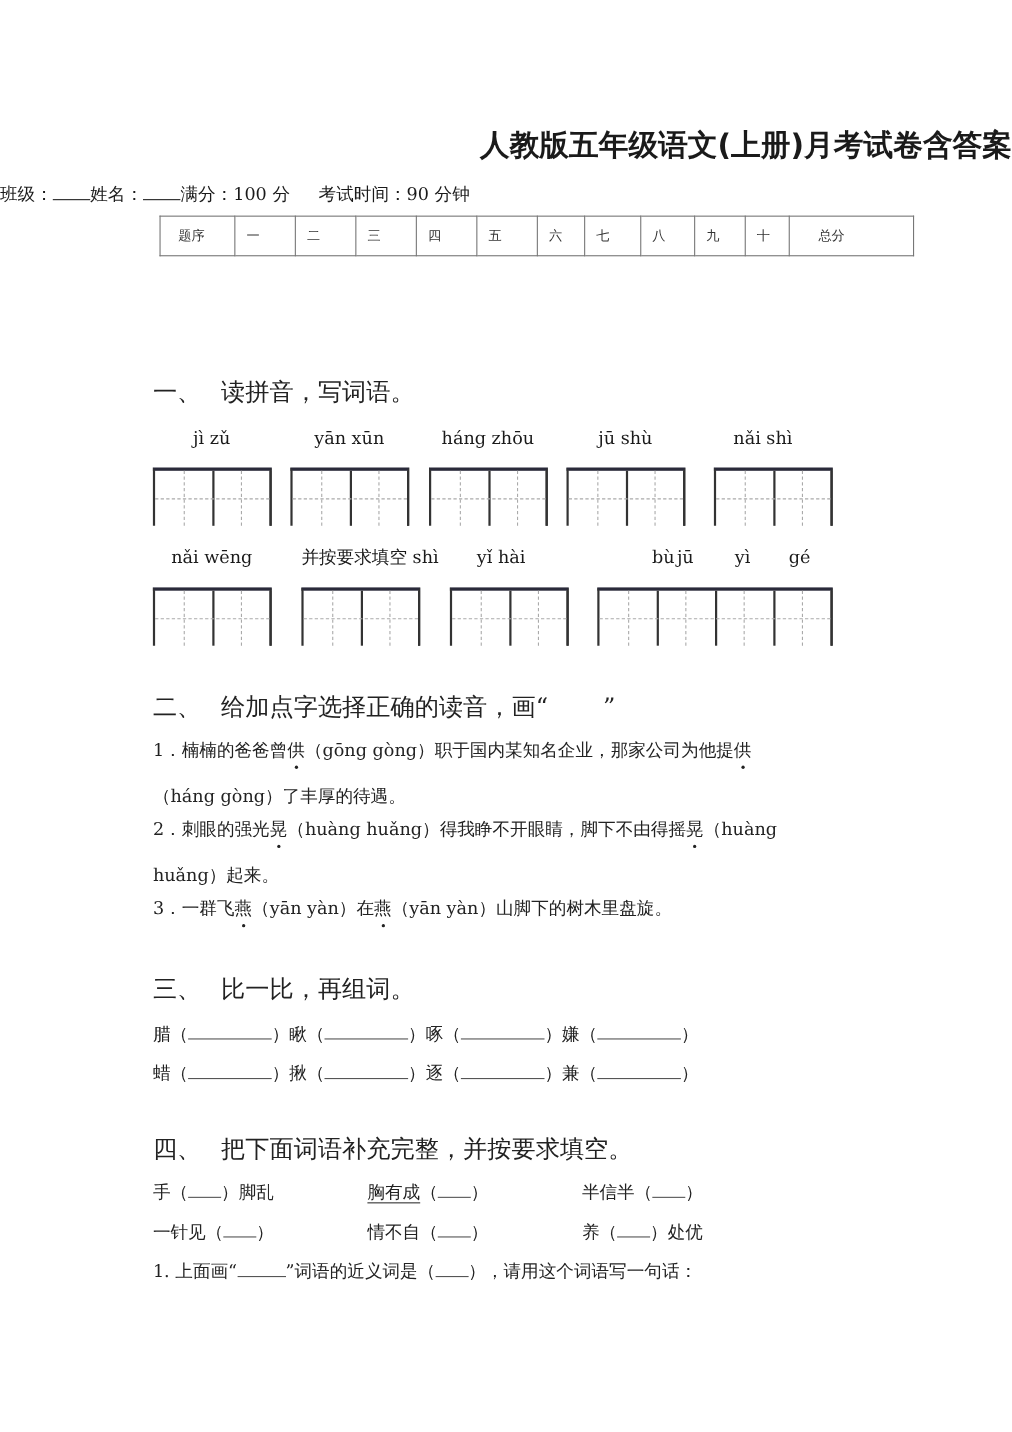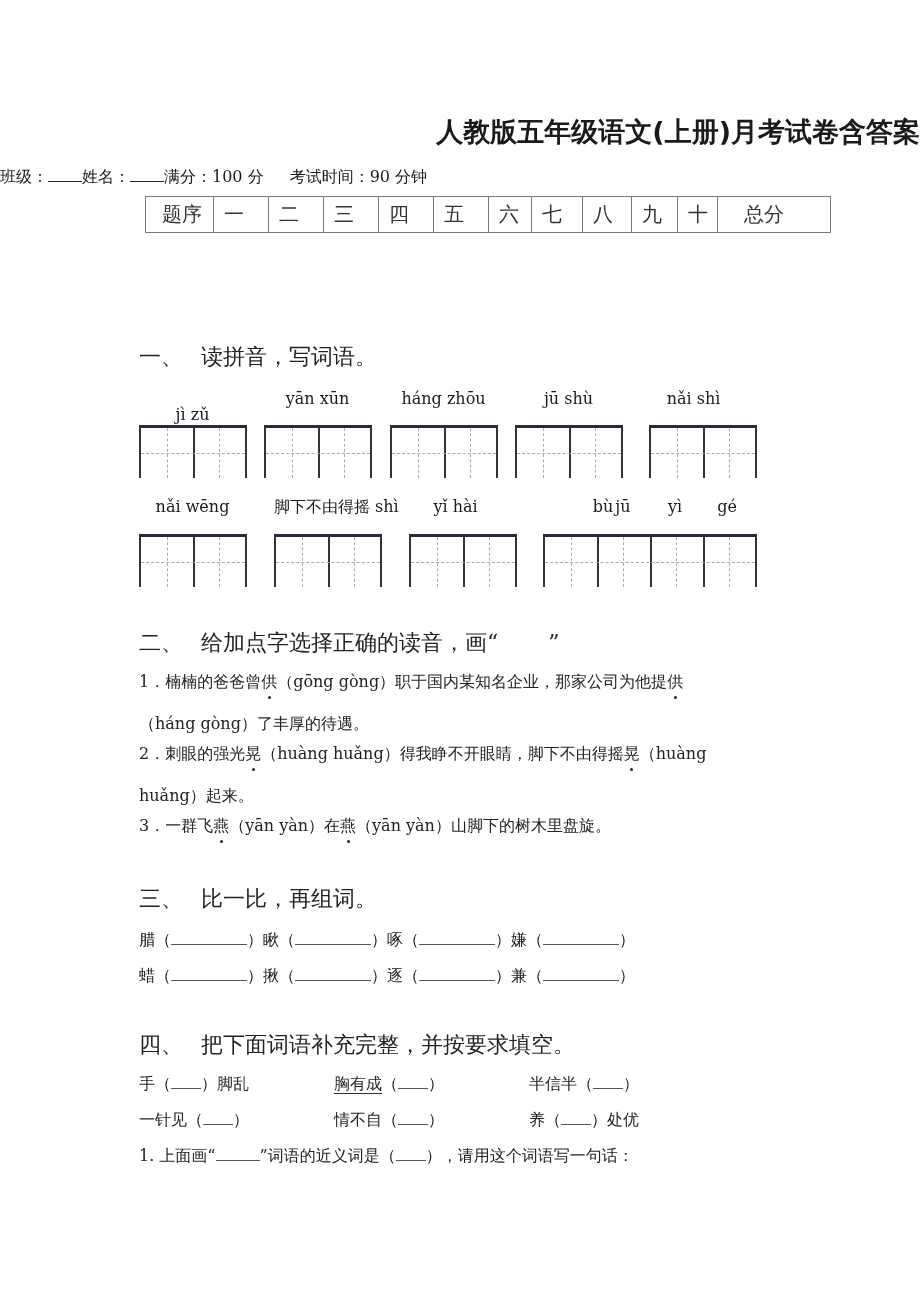--- a/index.html
+++ b/index.html
@@ -6,21 +6,21 @@
   body { width: 920px; height: 1302px; position: relative; overflow: hidden;
          font-family: "DejaVu Serif", "Liberation Serif", serif; color: #1a1a1a; }
   .abs { position: absolute; white-space: nowrap; }
   .title { left: 0; width: 920px; top: 114px; text-align: right; font-size: 27px; font-weight: bold;
            font-family: "DejaVu Sans", "Liberation Sans", sans-serif; letter-spacing: 0px; }
   .info { left: 0; width: 776px; top: 167px; text-align: left; font-size: 16px; }
   .info .blank { display: inline-block; width: 34px; border-bottom: 1px solid #222; height: 14px; vertical-align: baseline; }
   .info .gap { display: inline-block; width: 26px; }
 
   table.score { position: absolute; left: 145px; top: 196px; border-collapse: collapse; }
-  table.score td { border: 1.5px solid #777; height: 35px; font-size: 20px; padding: 0 0 0 16px; text-align: left; color: #333; }
+  table.score td { border: 1.5px solid #777; height: 35px; font-size: 12px; padding: 0 0 0 16px; text-align: left; color: #333; }
   table.score td.num { padding-left: 10px; }
 
   .heading { font-size: 22px; color: #222; }
   .heading .idx { display: inline-block; width: 62px; }
 
   .pinyin { font-size: 16px; text-align: center; }
 
   .box { position: absolute; height: 53px; border-top: 3px solid #2a2a3a; box-sizing: border-box;
          border-left: 2px solid #333; border-right: 2px solid #333; }
   .box .cell { position: absolute; top: 0; bottom: 0; border-right: 2px solid #333; }
@@ -60,21 +60,21 @@
     <td class="num" style="width:29px">十</td>
     <td class="num" style="width:86px;padding-left:26px">总分</td>
   </tr>
 </tbody>
   </table>
 
 <div class="abs heading" style="left:139px; top:342px;">
   <span class="idx">一、</span><span>读拼音，写词语。</span>
 </div>
 
-<div class="abs pinyin" style="left:139px; top:389px; width:107px;margin-top:16px;">jì zǔ</div>
+<div class="abs pinyin" style="left:139px; top:389px; width:107px;">jì zǔ</div>
 <div class="abs pinyin" style="left:264px; top:389px; width:107px;">yān xūn</div>
 <div class="abs pinyin" style="left:385px; top:389px; width:117px;">háng zhōu</div>
 <div class="abs pinyin" style="left:515px; top:389px; width:107px;">jū shù</div>
 <div class="abs pinyin" style="left:640px; top:389px; width:107px;">nǎi shì</div>
 
 <div class="box" style="left:139px; top:425px; width:108px;">
   <div class="cell" style="left:0;width:52px"></div>
     <div class="cell" style="left:52px;width:52px"></div>
   <div class="vdash" style="left:26px"></div>
     <div class="vdash" style="left:78px"></div>
@@ -103,21 +103,21 @@
 </div>
 <div class="box" style="left:649px; top:425px; width:108px;">
   <div class="cell" style="left:0;width:52px"></div>
     <div class="cell" style="left:52px;width:52px"></div>
   <div class="vdash" style="left:26px"></div>
     <div class="vdash" style="left:78px"></div>
     <div class="hdash"></div>
 </div>
 
 <div class="abs pinyin" style="left:139px; top:497px; width:107px;">nǎi wēng</div>
-<div class="abs pinyin" style="left:274px; top:497px; width:107px;">脚下不由得摇 shì</div>
+<div class="abs pinyin" style="left:274px; top:497px; width:107px;">并按要求填空 shì</div>
 <div class="abs pinyin" style="left:402px; top:497px; width:107px;">yǐ hài</div>
 <div class="abs pinyin" style="left:588px; top:497px; width:30px;">bù</div>
 <div class="abs pinyin" style="left:608px; top:497px; width:30px;">jū</div>
 <div class="abs pinyin" style="left:660px; top:497px; width:30px;">yì</div>
 <div class="abs pinyin" style="left:712px; top:497px; width:30px;">gé</div>
 
 <div class="box" style="left:139px; top:534px; width:108px;">
   <div class="cell" style="left:0;width:52px"></div>
     <div class="cell" style="left:52px;width:52px"></div>
   <div class="vdash" style="left:26px"></div>

